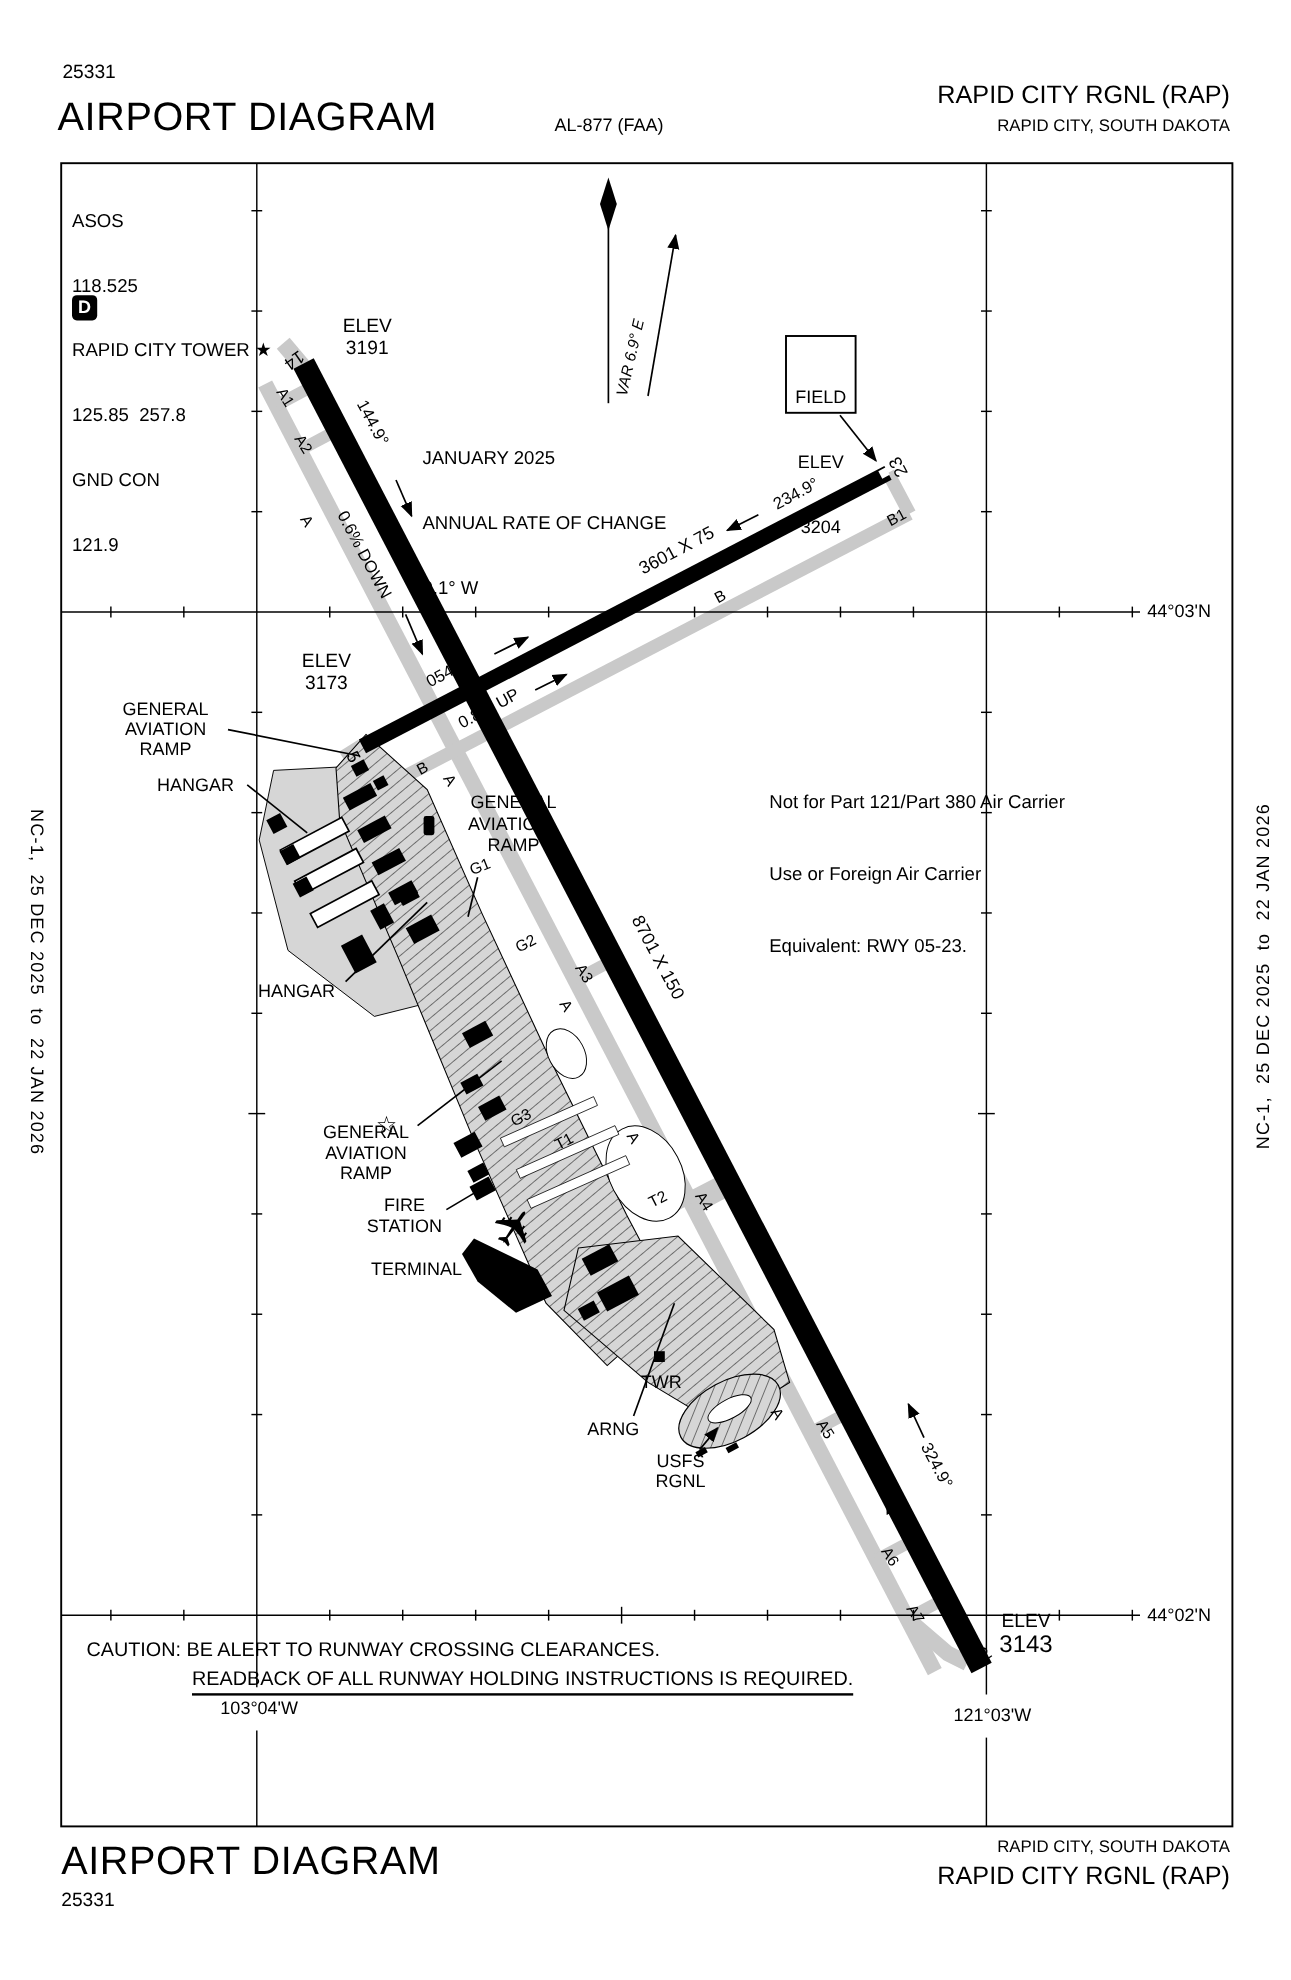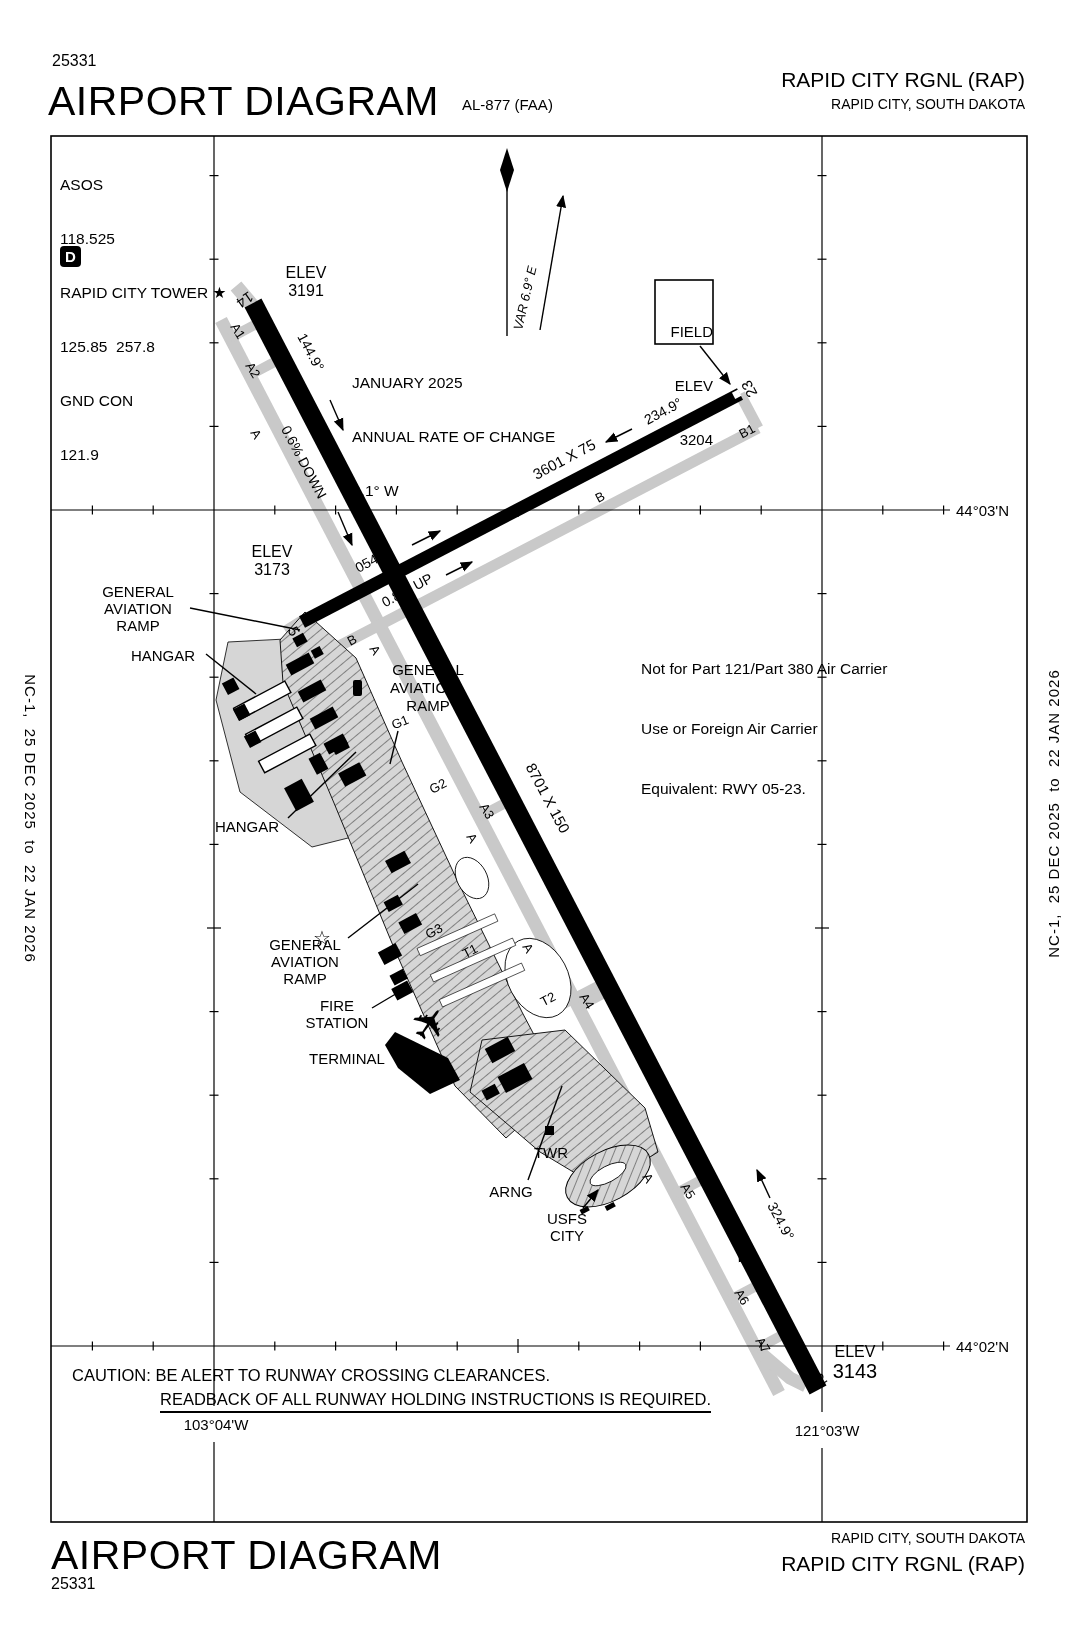--- a/index.html
+++ b/index.html
@@ -2,28 +2,28 @@
 <html><head>
 <meta charset="utf-8">
 <style>
   html,body{margin:0;padding:0;background:#fff;}
   #page{position:relative;width:1076px;height:1650px;background:#fff;overflow:hidden;
         font-family:"Liberation Sans","DejaVu Sans",sans-serif;color:#000;}
   #mapsvg{position:absolute;left:0;top:0;}
   .abs{position:absolute;white-space:pre;}
   .lbl{position:absolute;white-space:pre;transform:translate(-50%,-50%);line-height:1;}
   .lbl.left{transform:translate(0,-50%);}
-  .big-title{font-size:41px;letter-spacing:.5px;}
+  .big-title{font-size:33px;letter-spacing:.5px;}
   .blk{line-height:18px;font-size:15.5px;}
   .blk.center{text-align:left;}
   .dbox{position:absolute;width:21px;height:21px;background:#000;border-radius:4px;
         color:#fff;font-weight:bold;text-align:center;line-height:21px;font-size:15px;}
   .vert-l{position:absolute;transform:rotate(90deg);transform-origin:center;white-space:pre;font-size:15px;letter-spacing:1px;}
   .vert-r{position:absolute;transform:rotate(-90deg);transform-origin:center;white-space:pre;font-size:15px;letter-spacing:1px;}
-  .fieldbox-text{line-height:18px;text-align:right;font-size:15px;}
+  .fieldbox-text{line-height:18px;text-align:center;font-size:15px;}
   .underln{border-bottom:2px solid #000;padding-bottom:2px;}
   .it{font-style:italic;}
 </style>
 </head>
 <body>
 
 <div id="page">
 
   <svg id="mapsvg" width="1076" height="1650" viewBox="0 0 1076 1650">
     <defs>
@@ -293,21 +293,21 @@
       <div class="lbl" style="left: 247px; top: 826px; font-size: 15px;">HANGAR</div>
       <div class="lbl" style="left: 305px; top: 944px; font-size: 15px;">GENERAL</div>
       <div class="lbl" style="left: 305px; top: 961px; font-size: 15px;">AVIATION</div>
       <div class="lbl" style="left: 305px; top: 978px; font-size: 15px;">RAMP</div>
       <div class="lbl" style="left: 337px; top: 1005px; font-size: 15px;">FIRE</div>
       <div class="lbl" style="left: 337px; top: 1022px; font-size: 15px;">STATION</div>
       <div class="lbl" style="left: 347px; top: 1058px; font-size: 15px;">TERMINAL</div>
       <div class="lbl" style="left: 511px; top: 1191px; font-size: 15px;">ARNG</div>
       <div class="lbl" style="left: 551px; top: 1152px; font-size: 15px;">TWR</div>
       <div class="lbl" style="left: 567px; top: 1218px; font-size: 15px;">USFS</div>
-      <div class="lbl" style="left: 567px; top: 1235px; font-size: 15px;">CITY</div>
+      <div class="lbl" style="left: 567px; top: 1235px; font-size: 15px;">RGNL</div>
       <div class="lbl it" style="left: 525px; top: 298px; font-size: 13px; transform: translate(-50%, -50%) rotate(-77deg);">VAR 6.9° E</div>
       <div class="lbl left" style="left: 956px; top: 510px; font-size: 15px;">44°03'N</div>
       <div class="lbl left" style="left: 956px; top: 1346px; font-size: 15px;">44°02'N</div>
       <div class="lbl" style="left: 216px; top: 1424px; font-size: 15px;">103°04'W</div>
       <div class="lbl" style="left: 827px; top: 1430px; font-size: 15px;">121°03'W</div>
       <div class="lbl" style="left: 322px; top: 938px; font-size: 20px;">☆</div>
       <div class="lbl" style="left: 430px; top: 1024px; font-size: 44px; transform: translate(-50%, -50%) rotate(-55deg);">✈</div>
     </div>
 
 </div>

